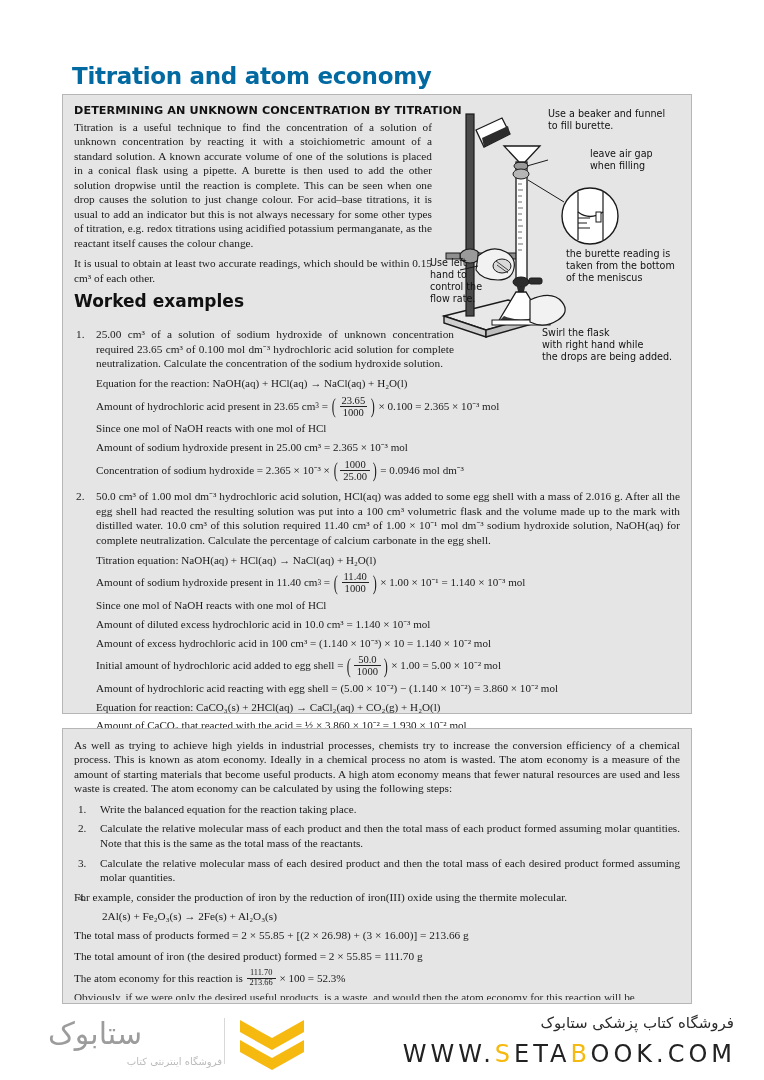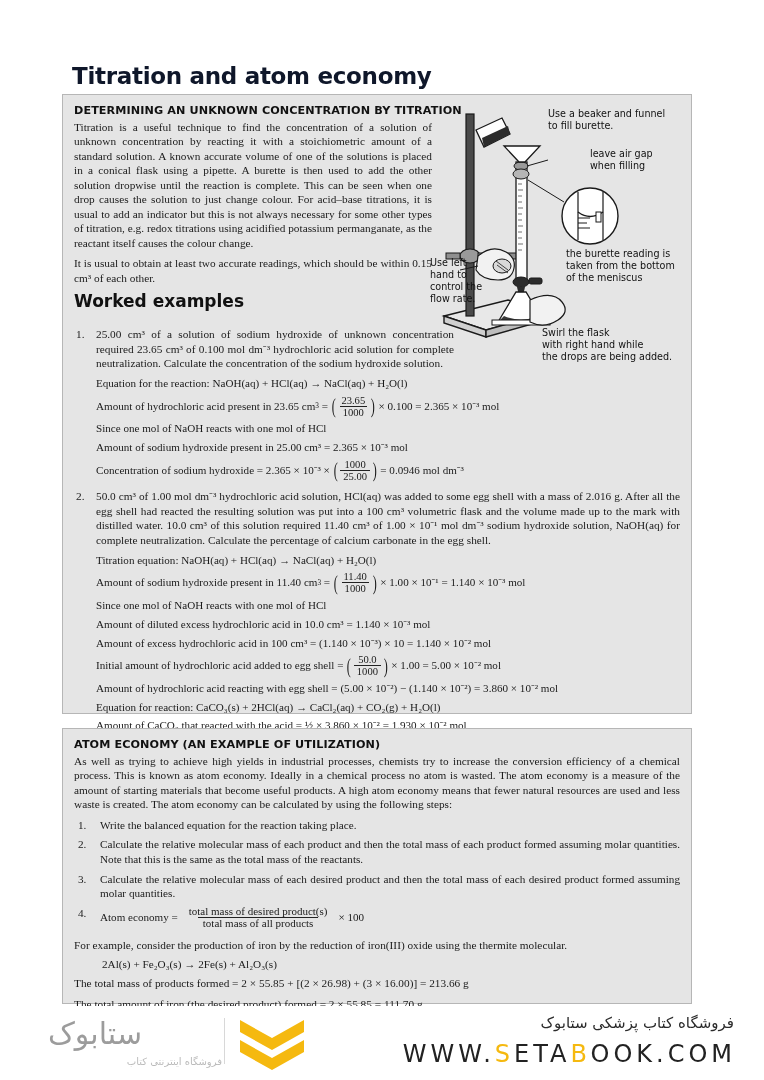--- a/index.html
+++ b/index.html
@@ -19,21 +19,21 @@
 
   
   .page-title {
     position: absolute;
     left: 72px;
     top: 48px;
     font-family: "DejaVu Sans", sans-serif;
     font-weight: bold;
     font-size: 23px;
     letter-spacing: -0.3px;
-    color: #0f172a;
+    color: #0369a1;
   }
 
   
   .box {
     position: absolute;
     box-sizing: border-box;
     border: 1.5px solid #b6b6b6;
     background: #e5e5e5;
     padding: 9px 11px 8px 11px;
   }
@@ -439,47 +439,38 @@
 control the
 flow rate.</div>
 
     <div class="dlabel" style="left:112px; top:185px; width:132px; white-space:pre-line;margin-top:38px;">Swirl the flask
 with right hand while
 the drops are being added.</div>
   </div>
 
   <div class="box" id="box-atom">
 
-    <div class="box-heading">ATOM ECONOMY (AN EXAMPLE OF UTILIZATION)</div>
 
     <p class="body">As well as trying to achieve high yields in industrial processes, chemists try to increase the conversion efficiency of a chemical process. This is known as atom economy. Ideally in a chemical process no atom is wasted. The atom economy is a measure of the amount of starting materials that become useful products. A high atom economy means that fewer natural resources are used and less waste is created. The atom economy can be calculated by using the following steps:</p>
 
     <ol class="steps">
       <li>
         <span class="num">1.</span>
         <span>Write the balanced equation for the reaction taking place.</span>
       </li>
       <li>
         <span class="num">2.</span>
         <span>Calculate the relative molecular mass of each product and then the total mass of each product formed assuming molar quantities. Note that this is the same as the total mass of the reactants.</span>
       </li>
       <li>
         <span class="num">3.</span>
         <span>Calculate the relative molecular mass of each desired product and then the total mass of each desired product formed assuming molar quantities.</span>
       </li>
       <li>
         <span class="num">4.</span>
-        <span class="calc" style="display:inline-flex;">
-          <span>Atom economy =</span>
-          <span class="frac wide" style="margin:0 6px;">
-            <span class="nu">total mass of desired product(s)</span>
-            <span class="de">total mass of all products</span>
-          </span>
-          <span>× 100</span>
-        </span>
       </li>
     </ol>
 
     <p class="body" style="margin-top:5px;">For example, consider the production of iron by the reduction of iron(III) oxide using the thermite molecular.</p>
 
     <div class="eqline">2Al(s) + Fe₂O₃(s) → 2Fe(s) + Al₂O₃(s)</div>
 
     <p class="body">The total mass of products formed = 2 × 55.85 + [(2 × 26.98) + (3 × 16.00)] = 213.66 g</p>
     <p class="body">The total amount of iron (the desired product) formed = 2 × 55.85 = 111.70 g</p>
 

